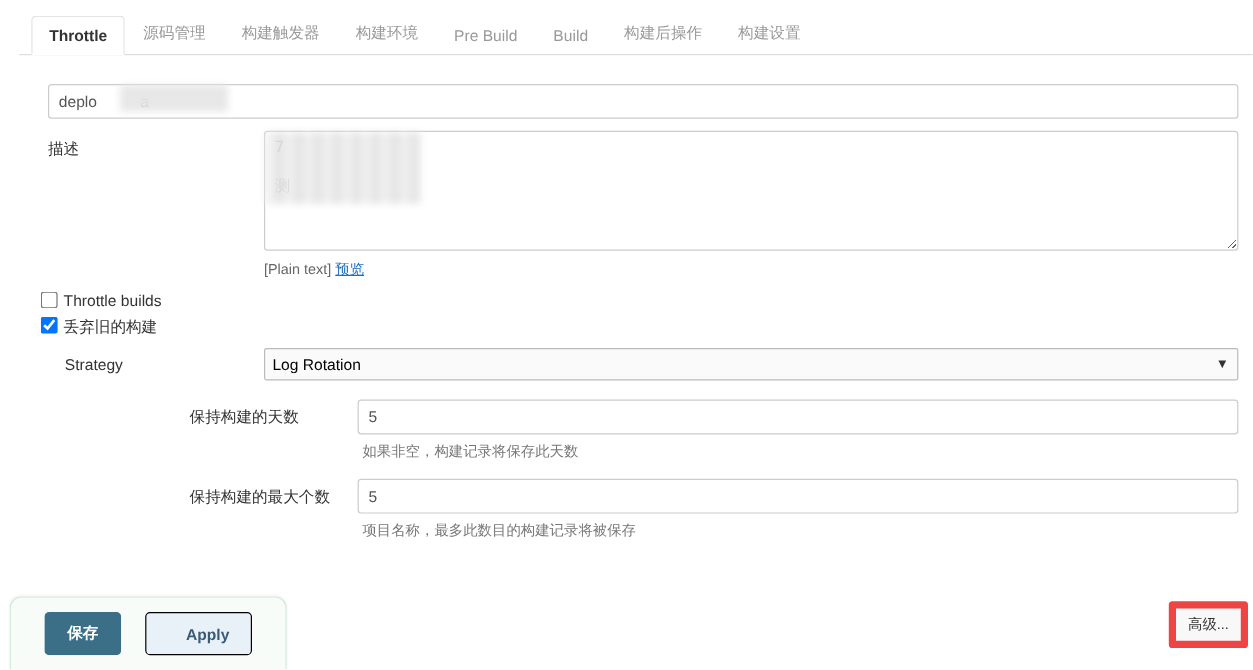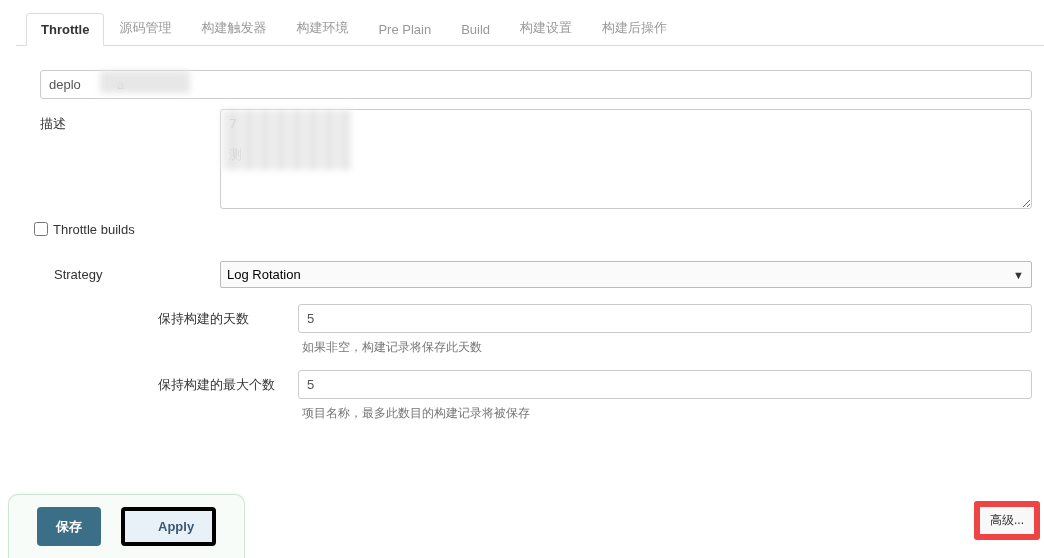--- a/index.html
+++ b/index.html
@@ -153,67 +153,75 @@
       cursor: pointer;
       border: 1px solid transparent;
       font-weight: bold;
     }
     .btn.primary {
       background: #3b6f87;
       color: #fff;
     }
     .btn.secondary {
       background: #e9f1f8;
-      border: 4px solid #000000;
+      border: 1px solid #000000;
       color: #3a5a75;
       padding-left: 33px;
     }
   </style>
 </head>
 <body>
 
 <div class="tabbar">
   <div class="tab active">Throttle</div>
   <div class="tab">源码管理</div>
   <div class="tab">构建触发器</div>
   <div class="tab">构建环境</div>
-  <div class="tab">Pre Plain</div>
+  <div class="tab">Pre Build</div>
   <div class="tab">Build</div>
+  <div class="tab">构建后操作</div>
   <div class="tab">构建设置</div>
-  <div class="tab">构建后操作</div>
 </div>
 
 <div class="content">
 
   <div class="row">
     <div class="field" style="position:relative;">
       <input type="text" value="deplo          a" style="">
       <div class="blur-name"></div>
     </div>
   </div>
 
   <div class="row">
     <div class="label">描述</div>
     <div class="field">
       <div class="desc-wrap">
         <textarea class="desc" style="">7
 
 测</textarea>
         <div class="blur-strip"></div>
       </div>
+      <div class="helper">
+        <span>[Plain text]</span>
+        <a>预览</a>
+      </div>
     </div>
   </div>
 
   <div class="checkrow">
     <input type="checkbox" style="">
     <span>Throttle builds</span>
   </div>
 
-
-  <div class="row" style="margin-left:14px; margin-top:24px;">
+  <div class="checkrow">
+    <input type="checkbox" checked="" style="">
+    <span>丢弃旧的构建</span>
+  </div>
+
+  <div class="row" style="margin-left:14px; margin-top:8px;">
     <div class="label" style="width:166px;">Strategy</div>
     <div class="field select-wrap">
       <select class="select">
         <option>Log Rotation</option>
       </select>
       <span class="select-arrow">▼</span>
     </div>
   </div>
 
   <div class="sub-block">

